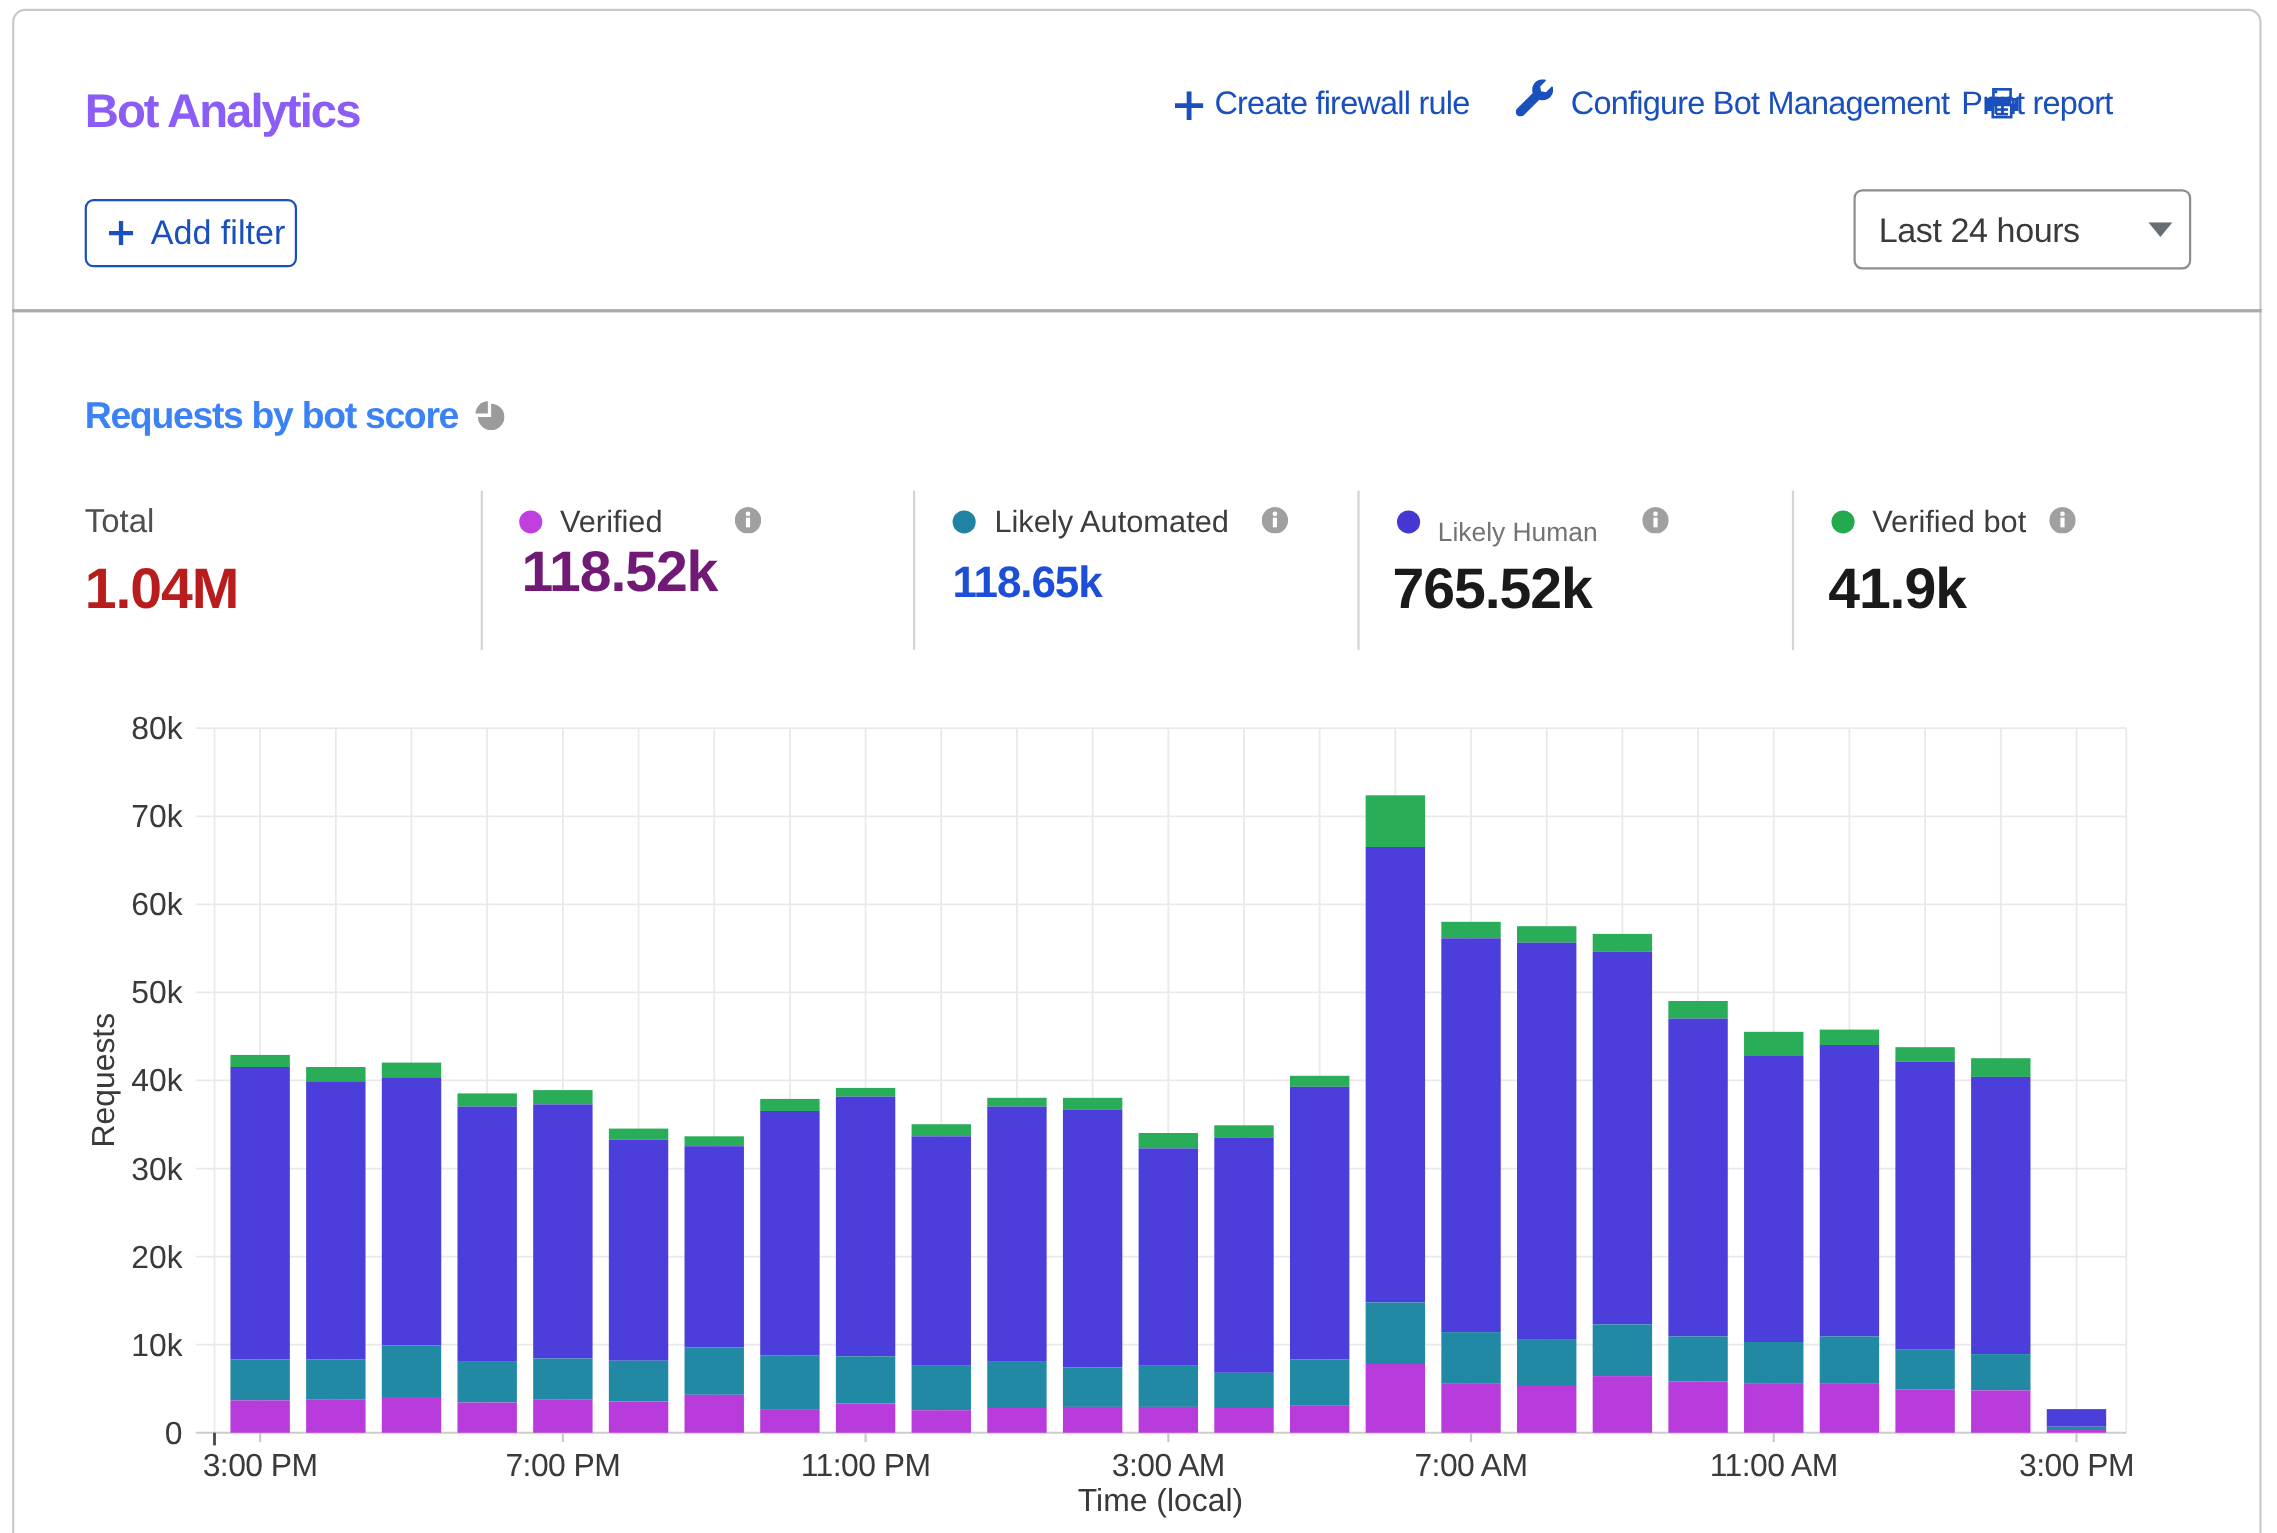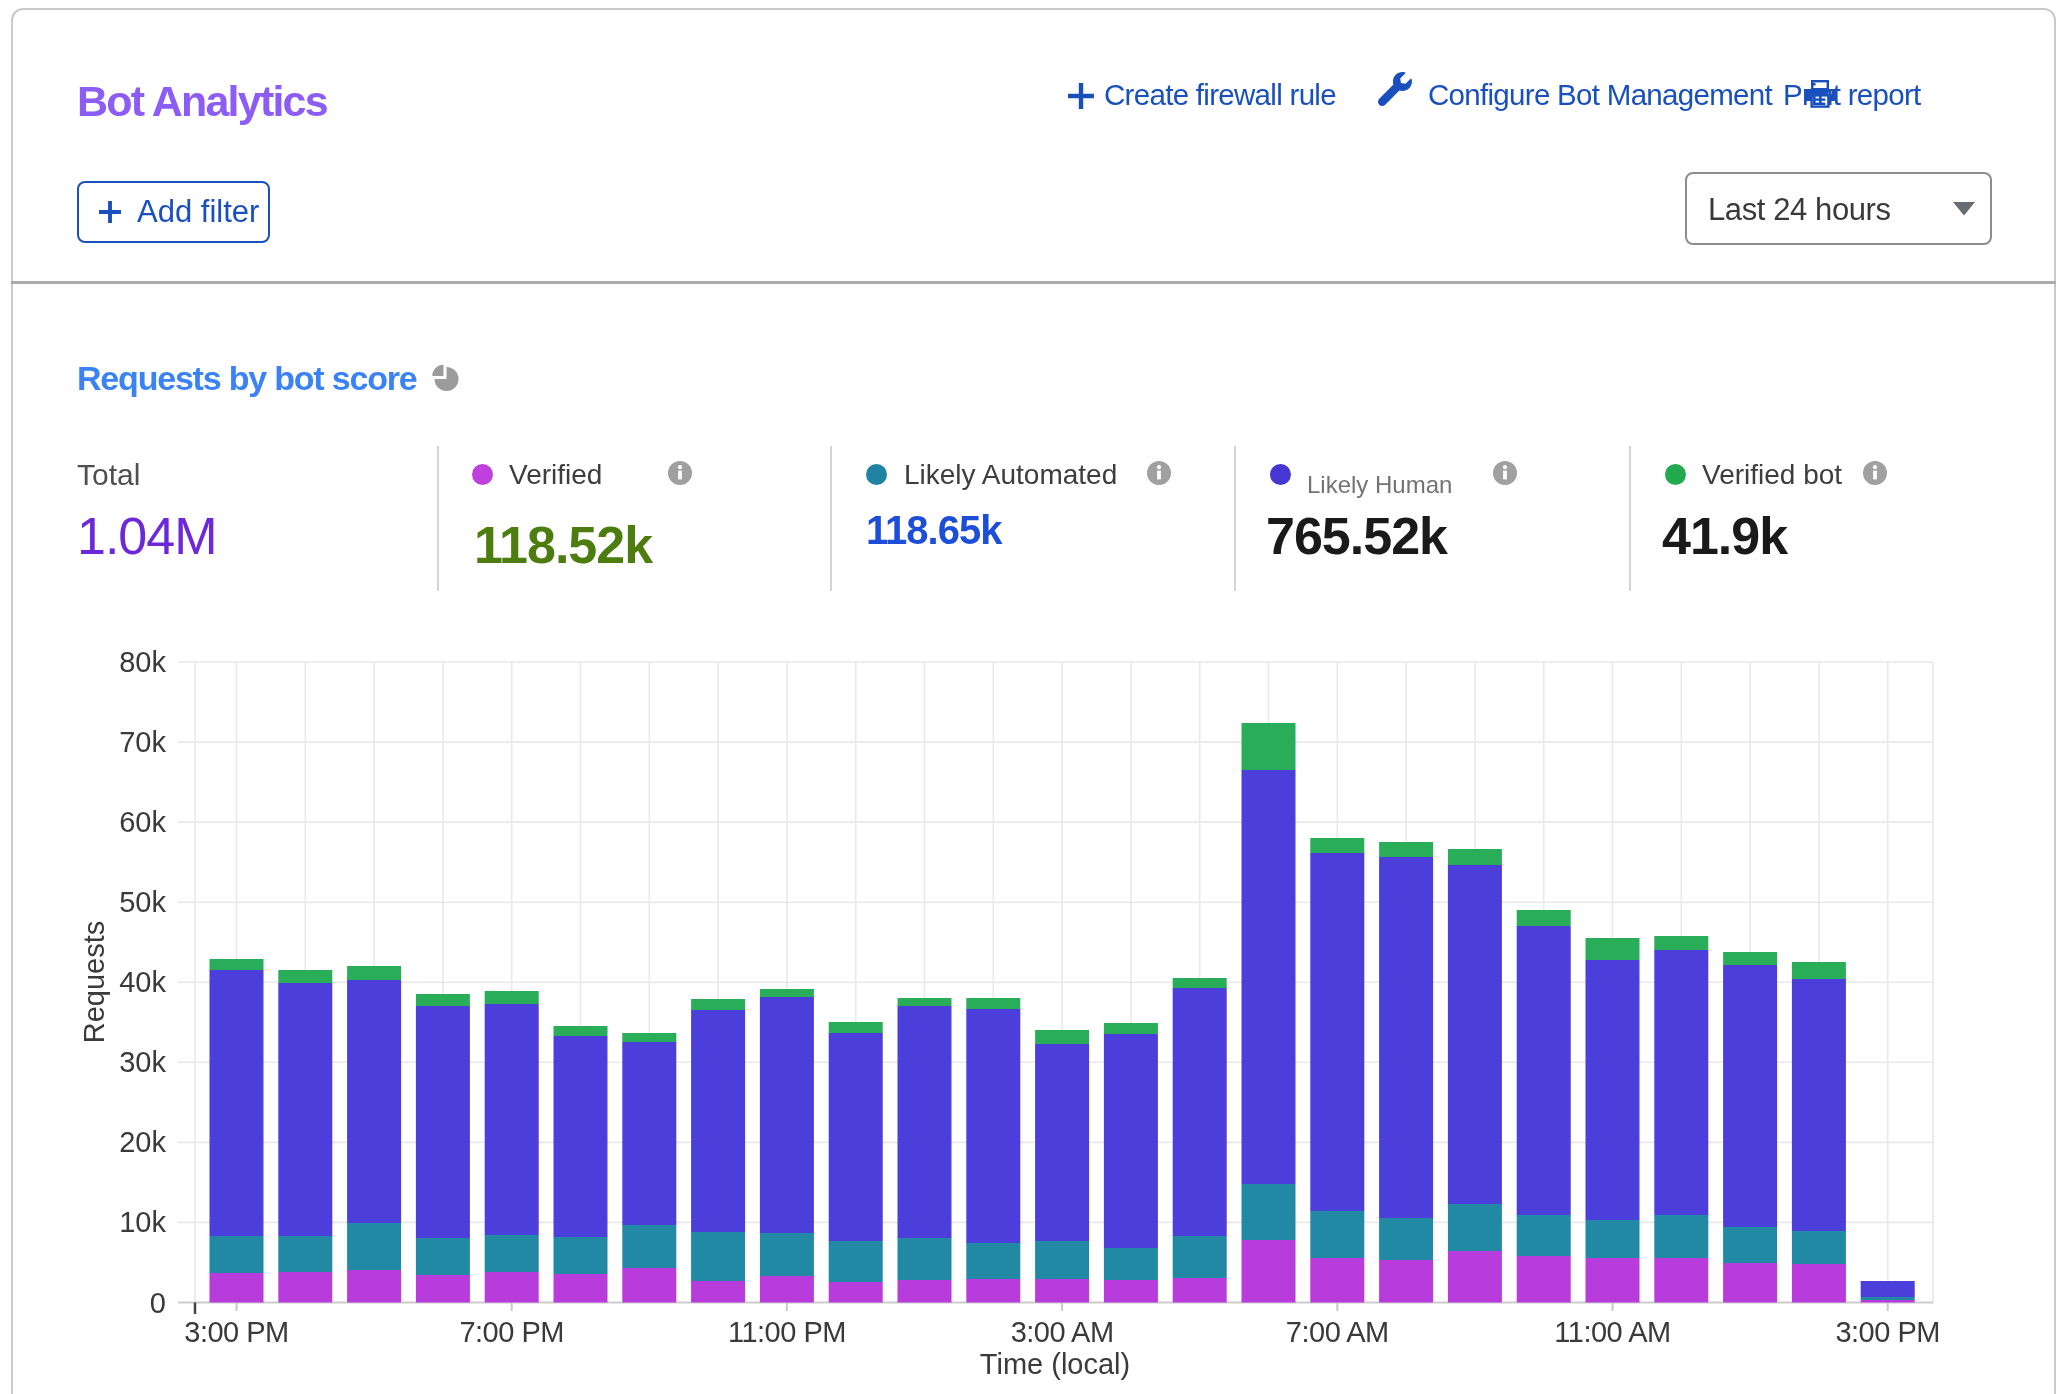--- a/index.html
+++ b/index.html
@@ -49,30 +49,30 @@
 <path fill="#9b9b9b" d="M16.5,17 L4.5,17 A12,12 0 1 0 16.5,5 Z"></path>
 <path fill="#9b9b9b" d="M13.5,14 L13.5,2.8 A11.2,11.2 0 0 0 2.3,14 Z"></path>
 </svg>
 
 <div style="position:absolute;left:437px;top:446px;width:2px;height:145px;background:#d4d4d4"></div>
 <div style="position:absolute;left:830px;top:446px;width:2px;height:145px;background:#d4d4d4"></div>
 <div style="position:absolute;left:1234px;top:446px;width:2px;height:145px;background:#d4d4d4"></div>
 <div style="position:absolute;left:1629px;top:446px;width:2px;height:145px;background:#d4d4d4"></div>
 
 <div class="t" style="left:77px;top:460px;font-size:30px;color:#4f4f4f">Total</div>
-<div class="t" style="left:77px;top:510px;font-size:52px;font-weight:400;color:#6d28d9;letter-spacing:-1px">1.04M</div>
+<div class="t" style="left:77px;top:510px;font-size:52px;font-weight:700;color:#b91c1c;letter-spacing:-1px">1.04M</div>
 
 <div style="position:absolute;left:472.0px;top:464.0px;width:21px;height:21px;border-radius:50%;background:#c03fdf"></div>
 <div class="t" style="left:509px;top:461px;font-size:28px;color:#3d3d3d">Verified</div>
 <svg width="24" height="24" viewBox="0 0 24 24" style="position:absolute;left:668px;top:460.5px">
     <circle cx="12" cy="12" r="12" fill="#a0a0a0"></circle>
     <rect x="10.1" y="9.6" width="3.8" height="8.8" fill="#ffffff"></rect>
     <circle cx="12" cy="6.2" r="2.1" fill="#ffffff"></circle>
   </svg>
-<div class="t" style="left:474px;top:519px;font-size:52px;font-weight:700;color:#4d7c0f;letter-spacing:-1px">118.52k</div>
+<div class="t" style="left:474px;top:494px;font-size:52px;font-weight:700;color:#701a75;letter-spacing:-1px">118.52k</div>
 
 <div style="position:absolute;left:866.0px;top:464.0px;width:21px;height:21px;border-radius:50%;background:#2183a3"></div>
 <div class="t" style="left:904px;top:461px;font-size:28px;color:#3d3d3d">Likely Automated</div>
 <svg width="24" height="24" viewBox="0 0 24 24" style="position:absolute;left:1146.5px;top:460.5px">
     <circle cx="12" cy="12" r="12" fill="#a0a0a0"></circle>
     <rect x="10.1" y="9.6" width="3.8" height="8.8" fill="#ffffff"></rect>
     <circle cx="12" cy="6.2" r="2.1" fill="#ffffff"></circle>
   </svg>
 <div class="t" style="left:866px;top:510px;font-size:40px;font-weight:700;color:#1d4ed8;letter-spacing:-1px">118.65k</div>
 

